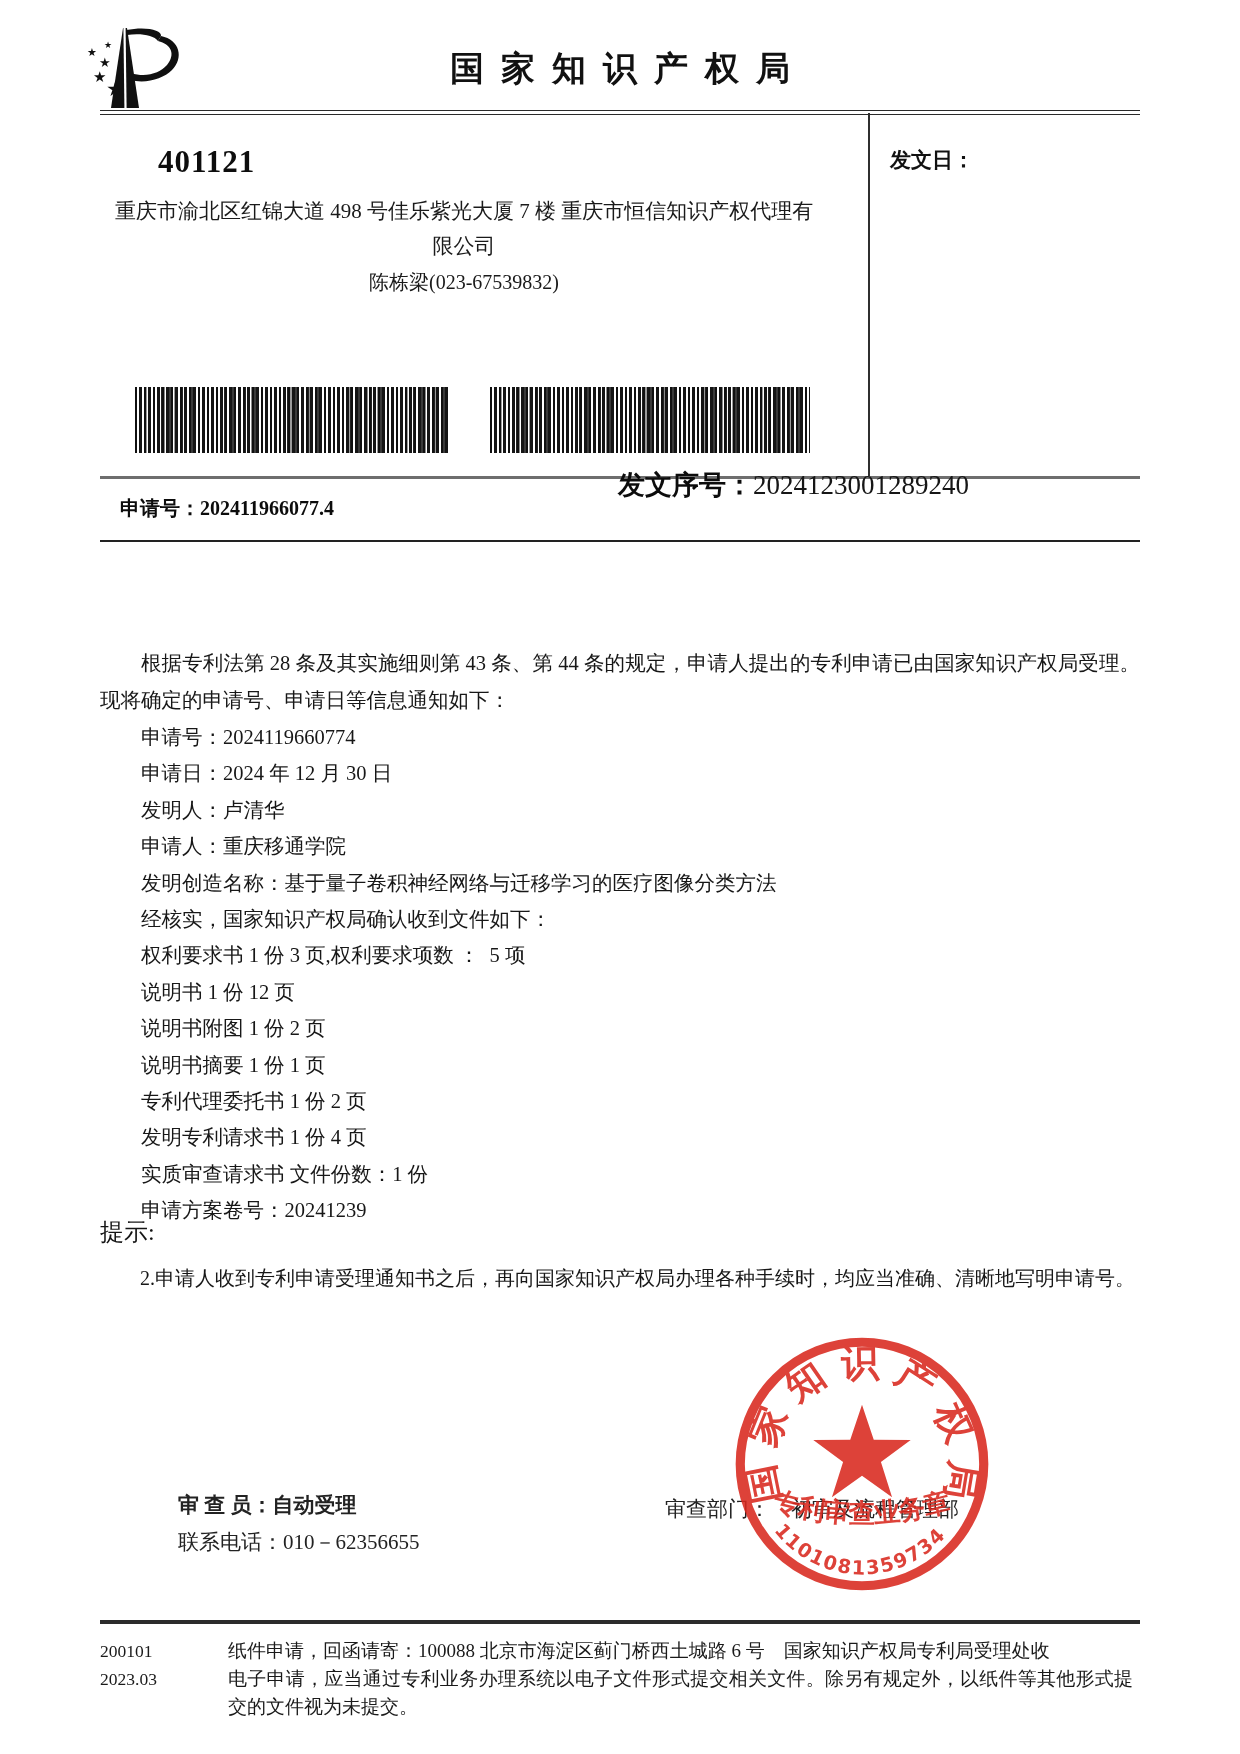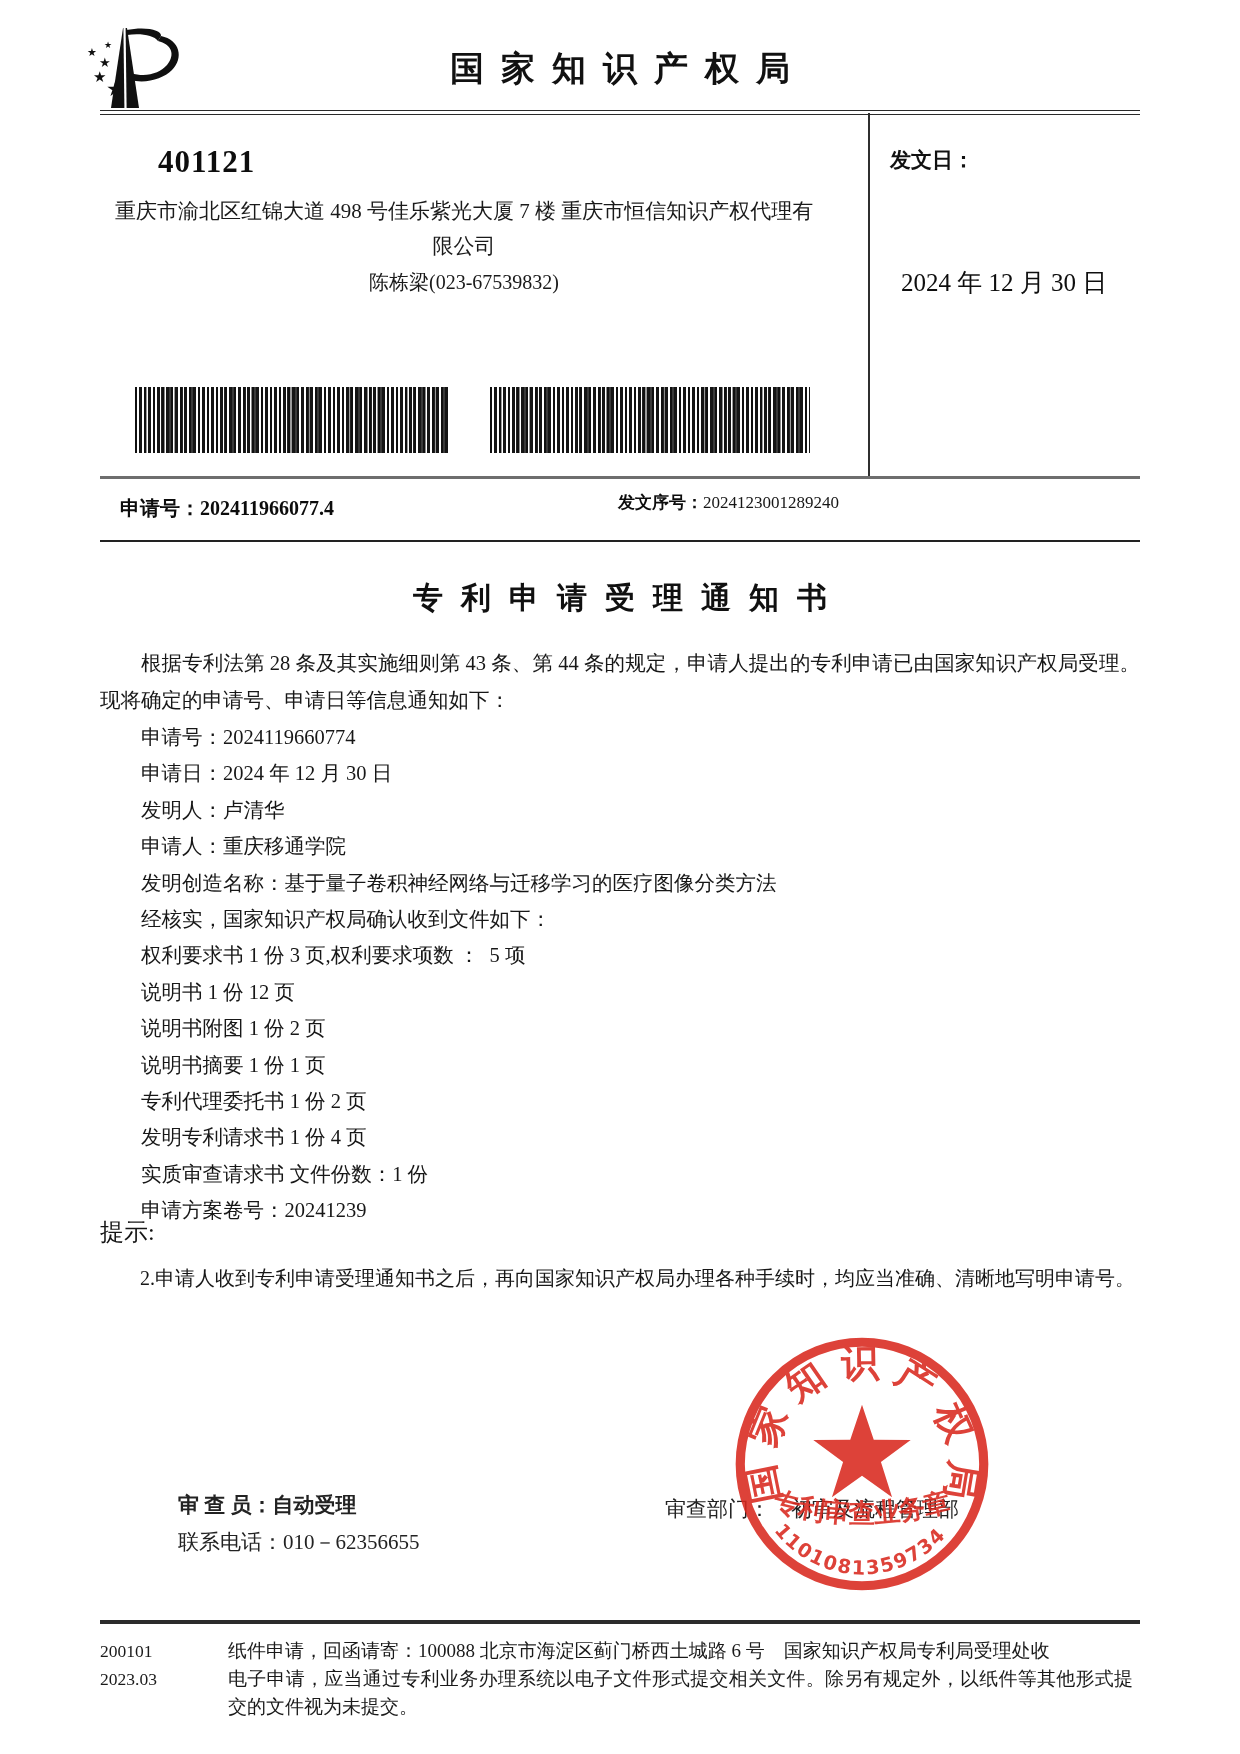--- a/index.html
+++ b/index.html
@@ -23,21 +23,21 @@
       repeating-linear-gradient(90deg,#8a8a8a 0 1px,rgba(0,0,0,0) 1px 10px,#9a9a9a 10px 12px,rgba(0,0,0,0) 12px 29px);}
   .bc1{left:135px;width:315px;}
   .bc2{left:490px;width:320px;}
   
   .vrule{left:868px;top:113px;width:2px;height:363px;background:#2f2f2f;}
   .dispatch-label{left:890px;top:146px;font-size:21px;font-weight:700;color:#111;}
   .dispatch-date{left:868px;top:266px;width:272px;text-align:center;font-size:25px;color:#0e0e0e;}
   .rule-gray{left:100px;top:476px;width:1040px;height:3px;background:#6e6e6e;}
   
   .ref-app{left:120px;top:495px;font-size:20px;}
-  .ref-serial{left:618px;top:491px;font-size:17px;}
+  .ref-serial{left:618px;top:467px;font-size:27px;}
   .lbl-b{font-weight:700;color:#0c0c0c;}
   .val-b{font-weight:700;color:#0c0c0c;}
   .rule-dark{left:100px;top:540px;width:1040px;height:2px;background:#222;}
   
   .doc-title{left:0;top:578px;width:100%;text-align:center;font-size:30px;font-weight:700;
              letter-spacing:18px;padding-left:18px;box-sizing:border-box;color:#101010;}
   .intro{left:100px;top:645px;width:1040px;font-size:20.5px;line-height:37px;text-align:justify;
          text-indent:2em;color:#171717;}
   .info-list{left:141px;top:719px;width:960px;}
   .info-line{font-size:20.5px;line-height:36.4px;white-space:pre;color:#171717;}
@@ -81,28 +81,26 @@
   <div class="abs addr-block">
     <div class="addr-line">重庆市渝北区红锦大道 498 号佳乐紫光大厦 7 楼 重庆市恒信知识产权代理有限公司</div>
     <div class="contact-line">陈栋梁(023-67539832)</div>
   </div>
 
   <div class="abs barcode bc1"></div>
   <div class="abs barcode bc2"></div>
 
   <div class="abs vrule"></div>
   <div class="abs dispatch-label">发文日：</div>
-  <div class="abs dispatch-date">2024 年 12 月 30 日</div>
   <div class="abs rule-gray"></div>
 
   <div class="abs ref-app"><span class="lbl-b">申请号：</span><span class="val-b">202411966077.4</span></div>
   <div class="abs ref-serial"><span class="lbl-b">发文序号：</span><span>2024123001289240</span></div>
   <div class="abs rule-dark"></div>
 
-  <div class="abs doc-title">专利申请受理通知书</div>
   <div class="abs intro">根据专利法第 28 条及其实施细则第 43 条、第 44 条的规定，申请人提出的专利申请已由国家知识产权局受理。现将确定的申请号、申请日等信息通知如下：</div>
   <div class="abs info-list">
       <div class="info-line">申请号：2024119660774</div>
       <div class="info-line">申请日：2024 年 12 月 30 日</div>
       <div class="info-line">发明人：卢清华</div>
       <div class="info-line">申请人：重庆移通学院</div>
       <div class="info-line">发明创造名称：基于量子卷积神经网络与迁移学习的医疗图像分类方法</div>
       <div class="info-line">经核实，国家知识产权局确认收到文件如下：</div>
       <div class="info-line">权利要求书 1 份 3 页,权利要求项数 ：  5 项</div>
       <div class="info-line">说明书 1 份 12 页</div>

